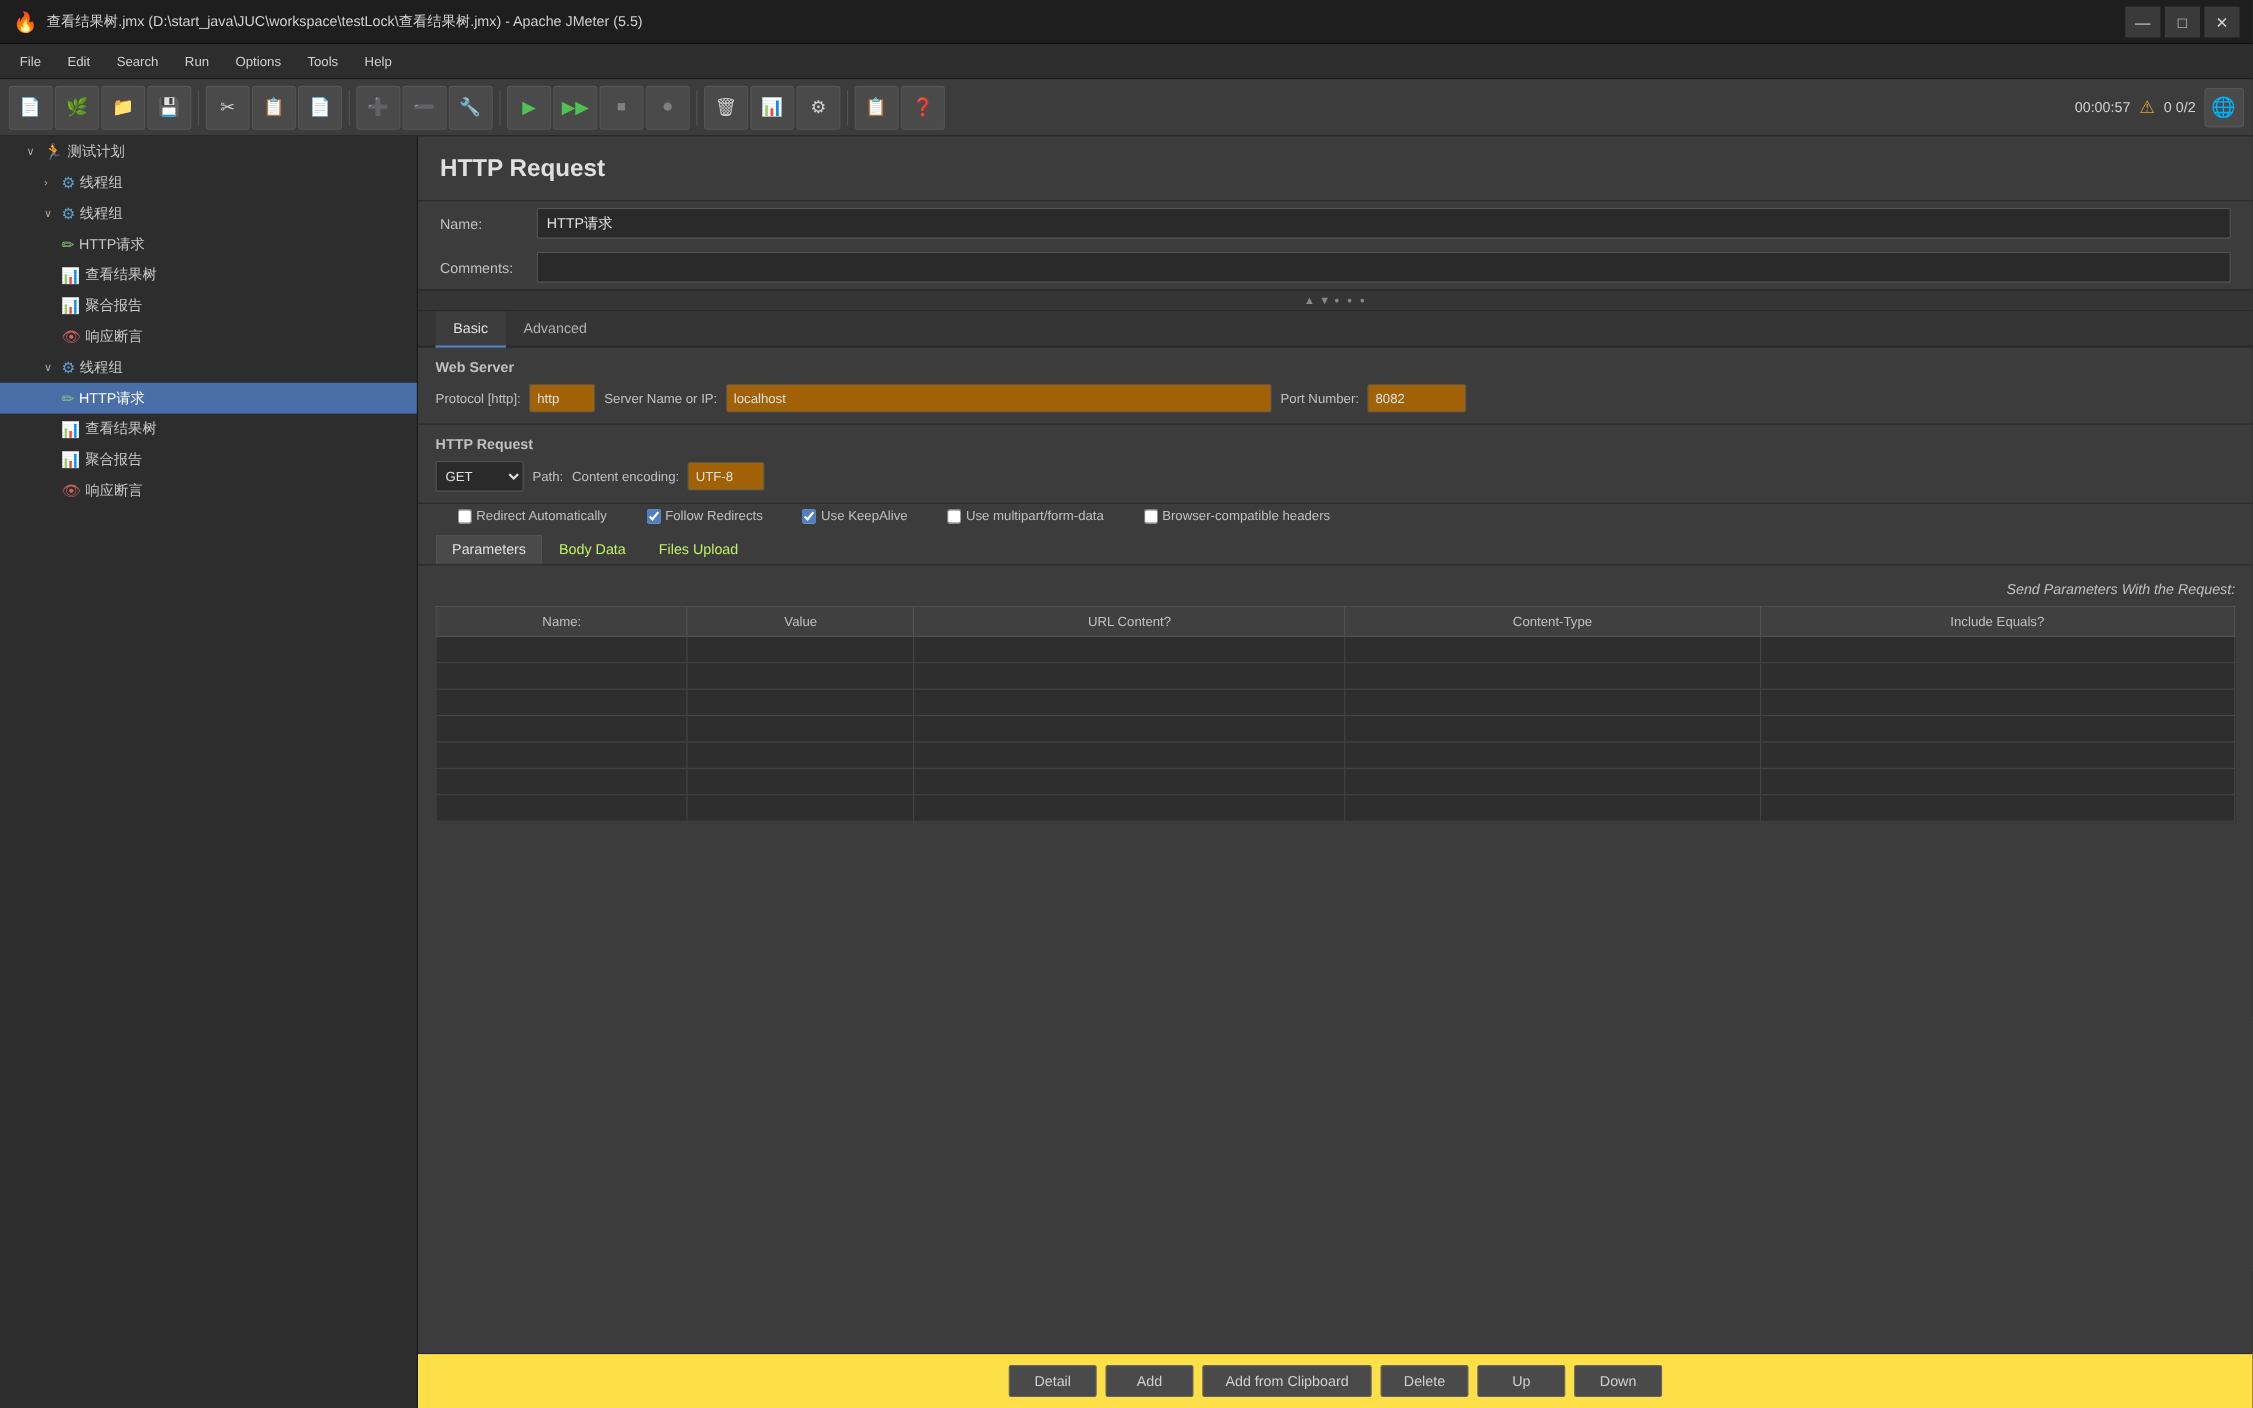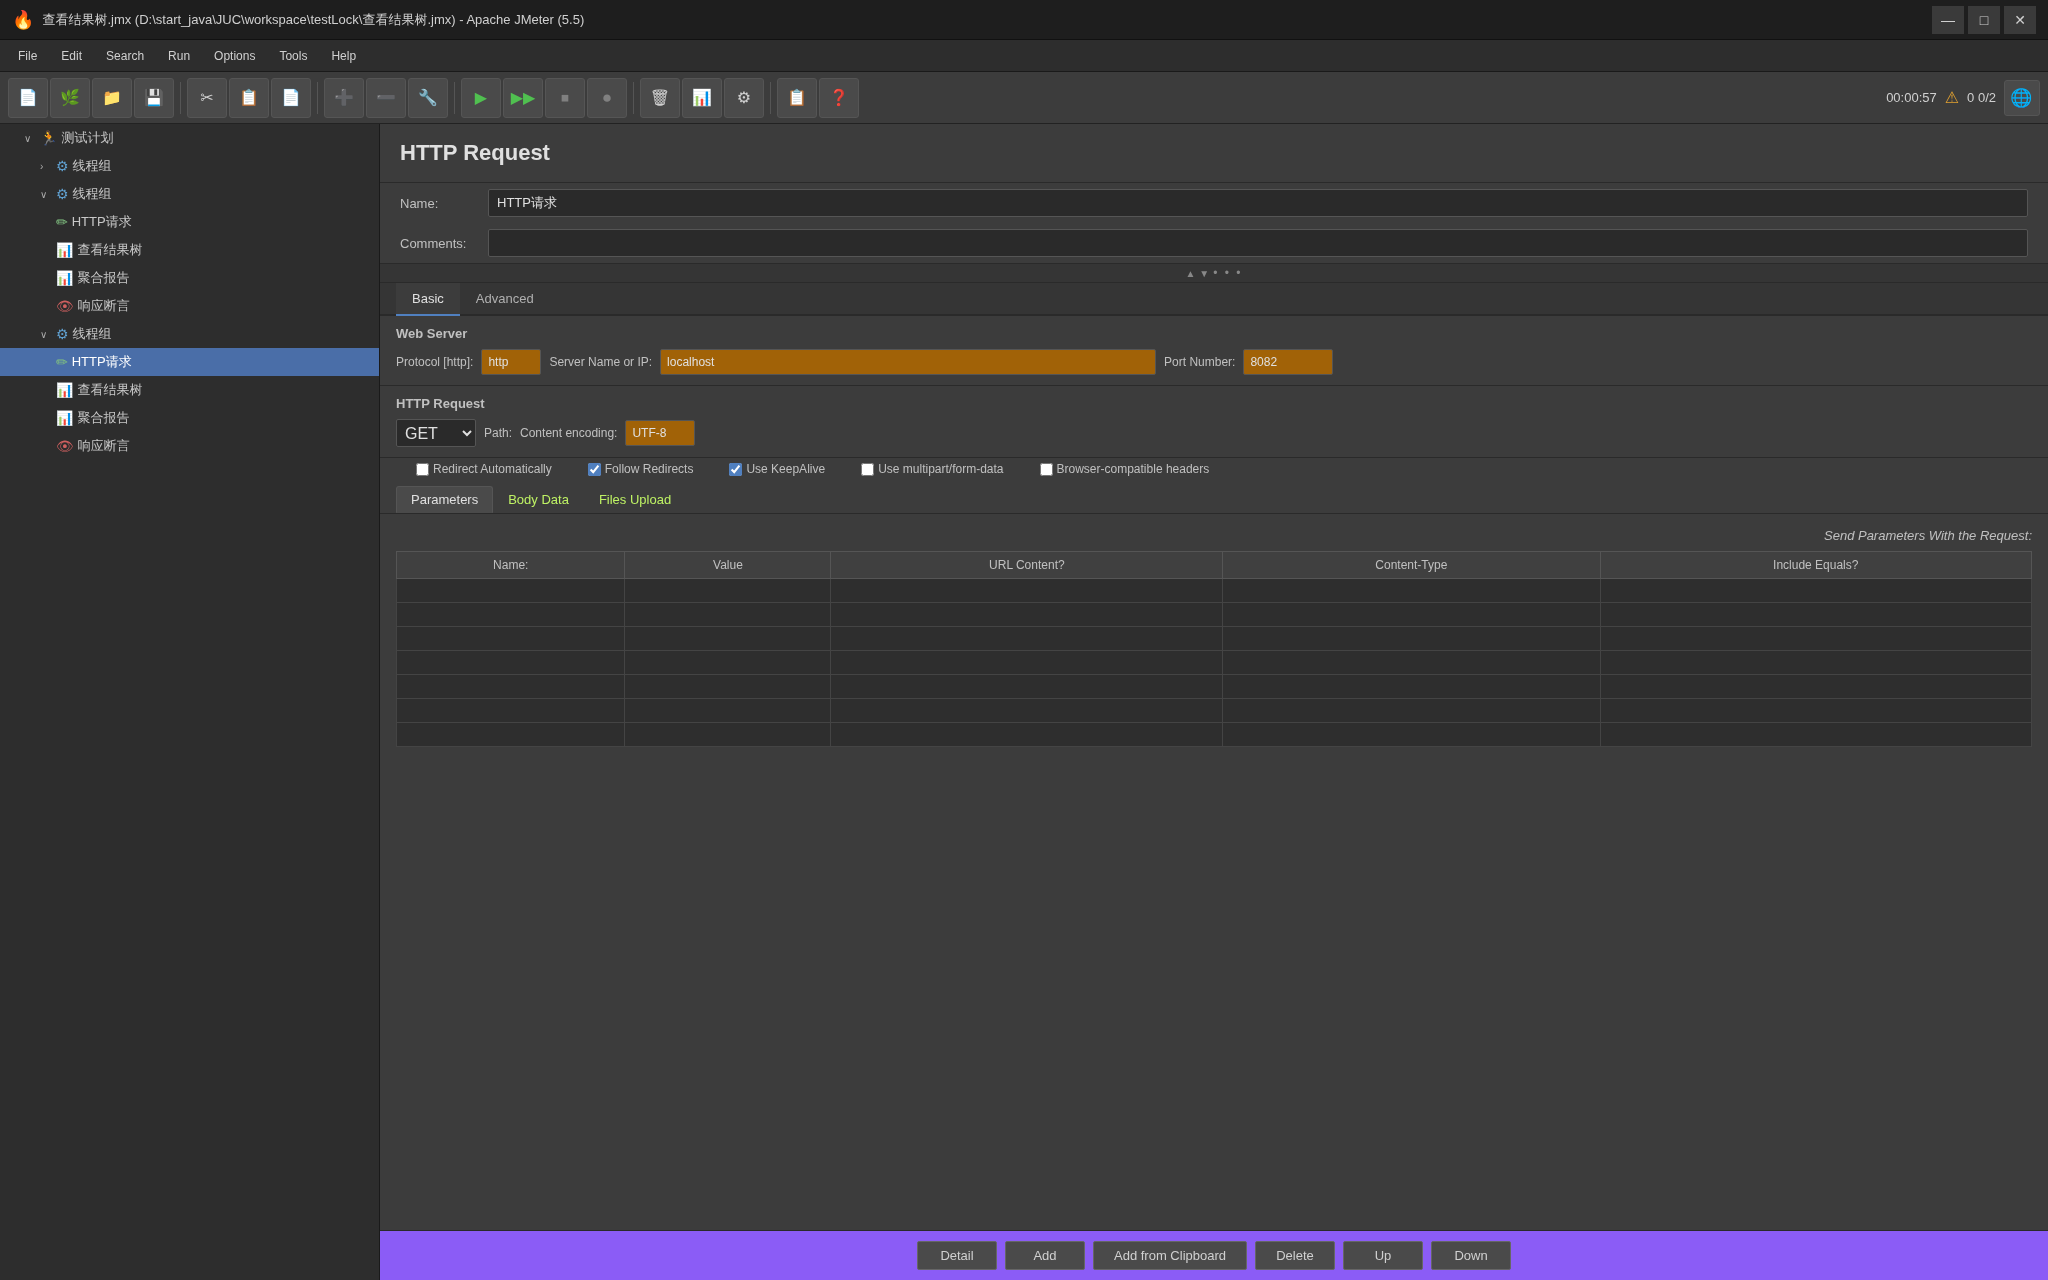--- a/index.html
+++ b/index.html
@@ -190,21 +190,21 @@
     
     #http-request-section {
       padding: 10px 16px;
       border-bottom: 1px solid #2a2a2a;
     }
     .method-select {
       background: #2a2a2a;
       border: 1px solid #555;
       color: #e0e0e0;
       padding: 3px 4px;
-      font-size: 16px;
+      font-size: 12px;
       height: 28px;
       border-radius: 2px;
       width: 80px;
     }
     .path-input {
       flex: 1;
       background: #2a2a2a;
       border: 1px solid #555;
       color: #e0e0e0;
       padding: 3px 6px;
@@ -287,21 +287,21 @@
     }
     .empty-row td { background: #2e2e2e; }
 
     
     #bottom-buttons {
       padding: 10px 16px;
       display: flex;
       gap: 8px;
       justify-content: center;
       border-top: 1px solid #2a2a2a;
-      background: #8b5cf6;
+      background: #fde047;
     }
     .action-btn {
       padding: 6px 20px;
       background: #4a4a4a;
       border: 1px solid #666;
       color: #d0d0d0;
       font-size: 13px;
       cursor: pointer;
       border-radius: 2px;
       min-width: 80px;

